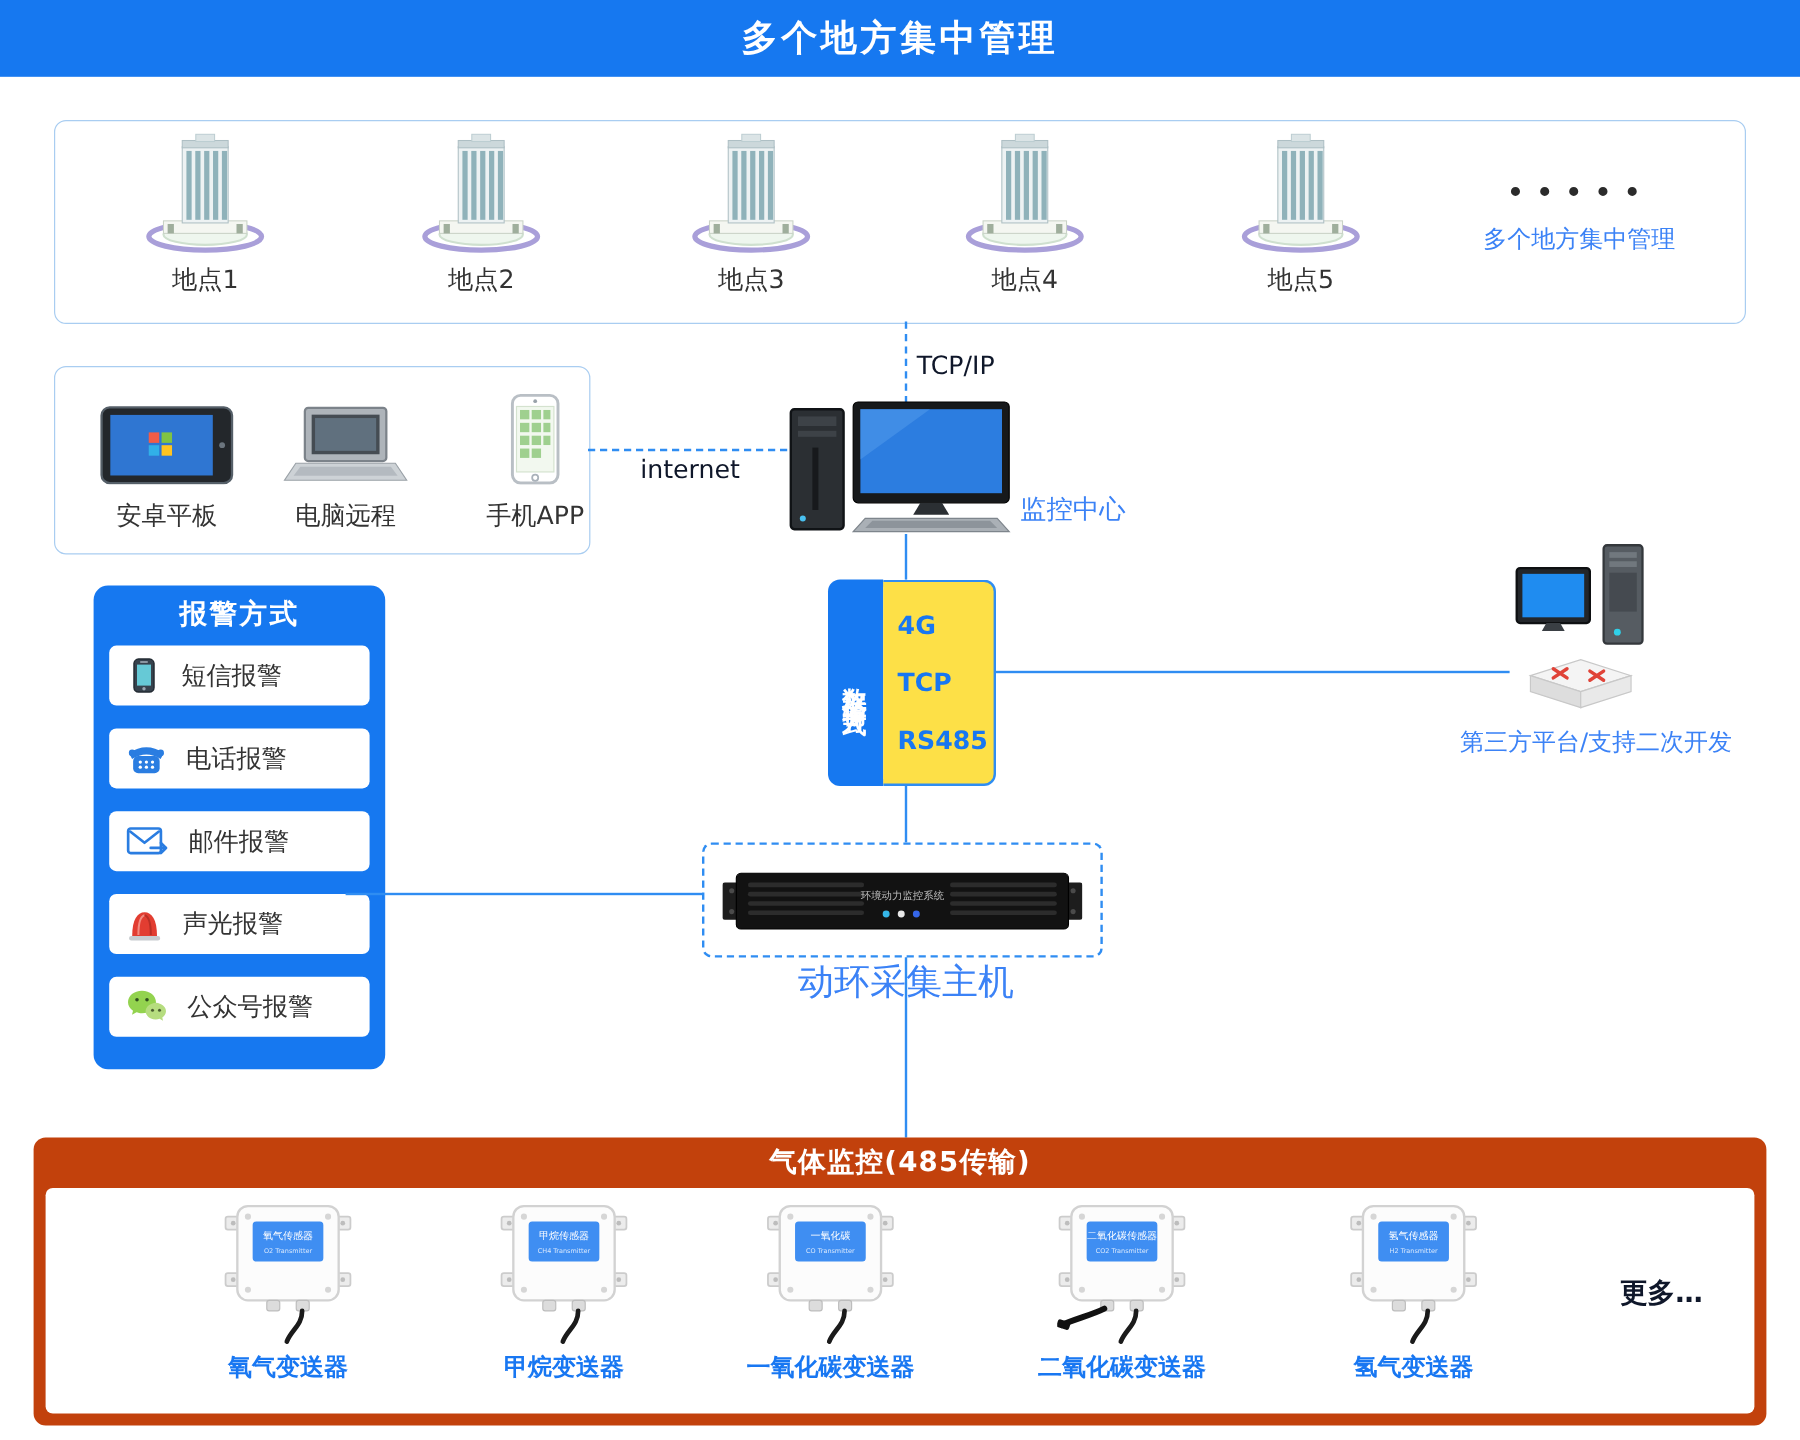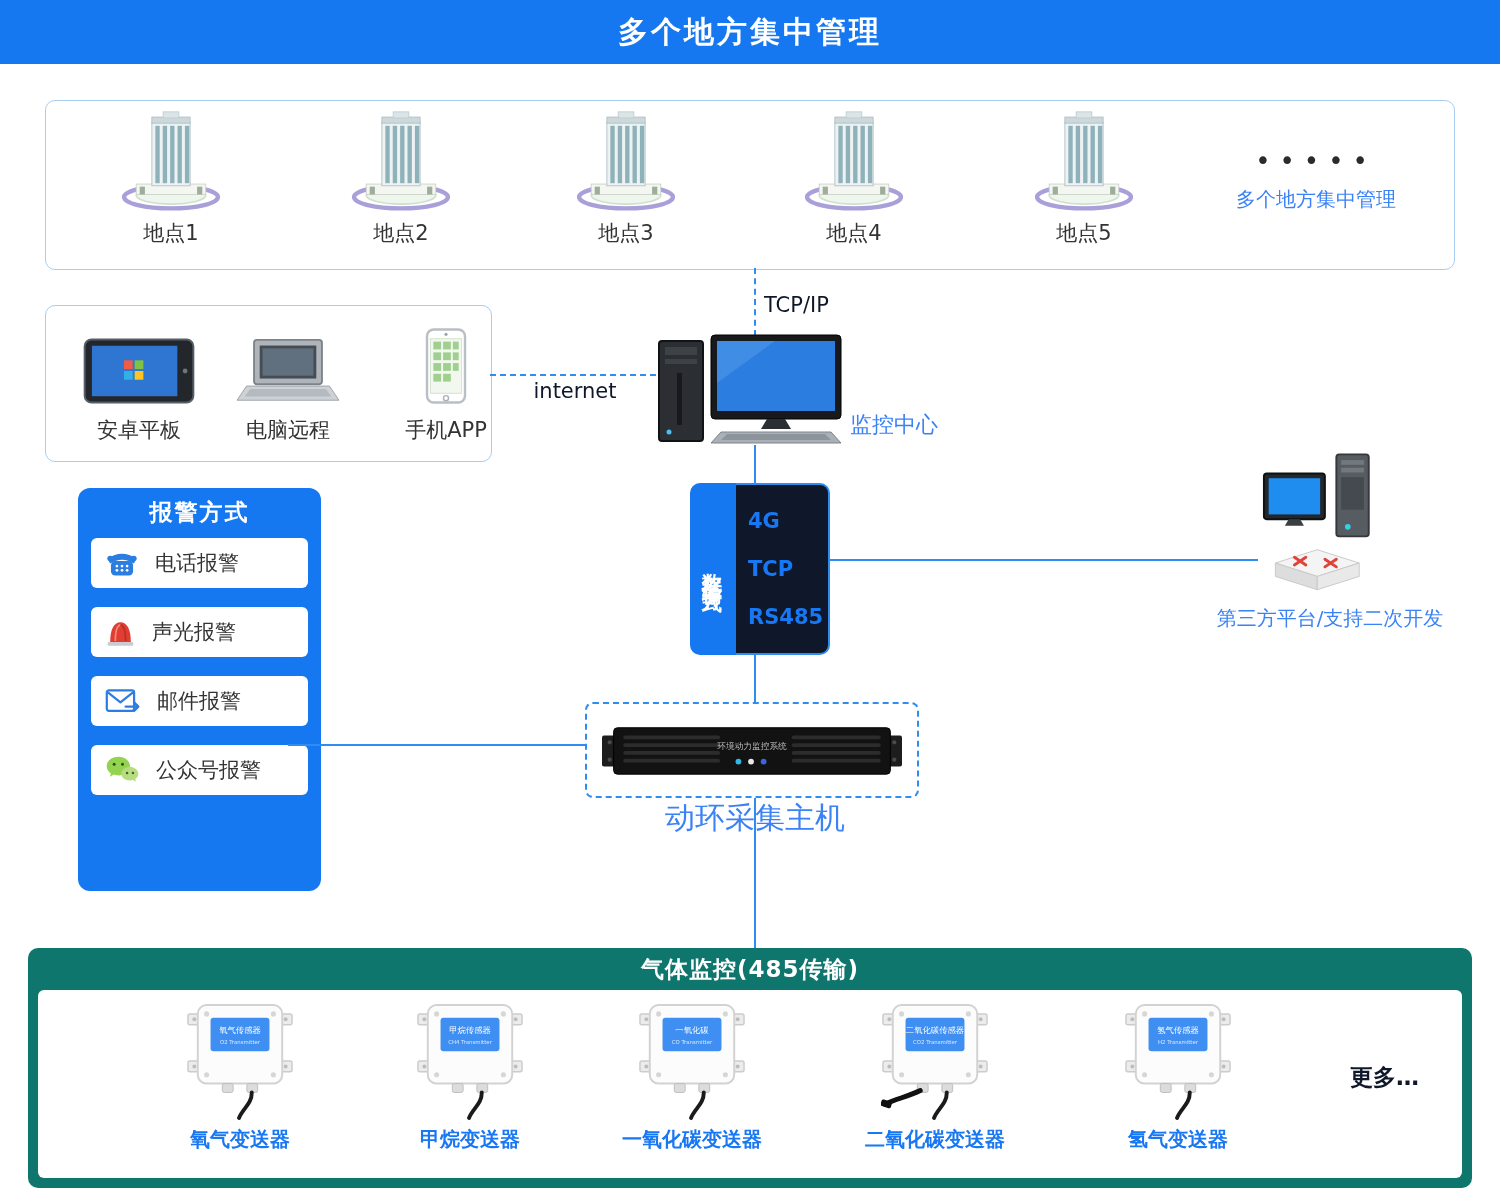--- a/index.html
+++ b/index.html
@@ -14,29 +14,29 @@
   .blue-txt{color:#0f172a;font-size:21px;}
   .dark-txt{color:#3b82f6;font-size:20px;}
   .center{text-align:center;}
   .site{position:absolute;width:170px;text-align:center;top:10px;}
   .site .lbl{margin-top:4px;font-size:21px;color:#333;}
   .client{position:absolute;text-align:center;}
   .client .lbl{margin-top:8px;font-size:21px;color:#333;}
   .trans{display:flex;width:140px;height:172px;}
   .trans-strip{width:46px;background:#1678f0;border-radius:10px 0 0 10px;display:flex;align-items:center;justify-content:center;}
   .vtext{writing-mode:vertical-lr;text-orientation:upright;color:#fff;font-size:20px;letter-spacing:4px;font-weight:600;}
-  .trans-body{flex:1;border:2px solid #2f8df2;border-left:none;border-radius:0 10px 10px 0;display:flex;flex-direction:column;justify-content:space-evenly;padding-left:12px;background:#0f172a;}
+  .trans-body{flex:1;border:2px solid #2f8df2;border-left:none;border-radius:0 10px 10px 0;display:flex;flex-direction:column;justify-content:space-evenly;padding-left:12px;background:#fde047;}
   .trans-body div{color:#1877f2;font-size:21px;font-weight:600;}
   .alarm-panel{width:243px;height:403px;background:#1678f0;border-radius:12px;}
   .alarm-title{height:48px;line-height:48px;text-align:center;color:#fff;font-size:23px;font-weight:600;letter-spacing:2px;}
   .alarm-rows{padding:2px 13px 0 13px;}
   .alarm-row{height:50px;background:#fff;border-radius:6px;margin-bottom:19px;display:flex;align-items:center;padding-left:14px;}
   .alarm-row .lbl{margin-left:16px;font-size:21px;color:#333;}
   .host-box{width:330px;height:92px;border:2px dashed #2f8df2;border-radius:8px;display:flex;align-items:center;justify-content:center;background:#fff;}
-  .gas-box{width:1444px;height:240px;background:#0f766e;border-radius:10px;}
+  .gas-box{width:1444px;height:240px;background:#c2410c;border-radius:10px;}
   .gas-title{height:42px;line-height:42px;text-align:center;color:#fff;font-size:23px;font-weight:600;letter-spacing:1px;}
   .gas-inner{position:absolute;left:10px;top:42px;width:1424px;height:188px;background:#fff;border-radius:6px;}
   .sensor{position:absolute;width:200px;text-align:center;}
   .sensor .lbl{margin-top:0px;font-size:20px;color:#1877f2;font-weight:600;}
   .dots{font-size:26px;letter-spacing:9px;color:#2b2b2b;}
 </style>
 </head>
 <body>
 
 <div class="canvas">
@@ -241,52 +241,61 @@
     <path d="M58 130 L102 116 L102 130 L58 144 Z" fill="#e9e9e9" stroke="#c8c8c8"></path>
     <path d="M34 110 L46 118 M46 110 L34 118" stroke="#e04338" stroke-width="3" stroke-linecap="round"></path>
     <path d="M66 112 L78 120 M78 112 L66 120" stroke="#e04338" stroke-width="3" stroke-linecap="round"></path>
   </svg>
   <div class="abs dark-txt center" style="left:1180px;top:605px;width:300px;">第三方平台/支持二次开发</div>
 
   <div class="abs alarm-panel" style="left:45px;top:488px;margin-left:33px;">
     <div class="alarm-title">报警方式</div>
     <div class="alarm-rows">
       <div class="alarm-row">
+        <svg viewBox="0 0 36 36" width="30" height="30">
+          <rect x="8" y="1.5" width="20" height="33" rx="4.5" fill="#37424d" stroke="#232b33" stroke-width="1.5"></rect>
+          <rect x="11" y="7" width="14" height="21" fill="#66c9d6"></rect>
+          <rect x="14" y="3.5" width="8" height="1.8" rx="0.9" fill="#8a95a0"></rect>
+          <circle cx="18" cy="31.2" r="1.7" fill="#9aa5b0"></circle>
+        </svg>
+        <span class="lbl">短信报警</span>
+      </div>
+      <div class="alarm-row">
         <svg viewBox="0 0 40 36" width="34" height="31">
           <path d="M3 12 Q20 1 37 12 L34 18 Q20 9 6 18 Z" fill="#2a7de1"></path>
           <circle cx="6" cy="12" r="3.2" fill="#2a7de1"></circle>
           <circle cx="34" cy="12" r="3.2" fill="#2a7de1"></circle>
           <rect x="7" y="15" width="26" height="17" rx="5" fill="#2a7de1"></rect>
           <g fill="#ffffff">
             <circle cx="14" cy="21" r="1.6"></circle>
               <circle cx="20" cy="21" r="1.6"></circle>
               <circle cx="26" cy="21" r="1.6"></circle>
             <circle cx="14" cy="26" r="1.6"></circle>
               <circle cx="20" cy="26" r="1.6"></circle>
               <circle cx="26" cy="26" r="1.6"></circle>
           </g>
         </svg>
         <span class="lbl">电话报警</span>
       </div>
       <div class="alarm-row">
+        <svg viewBox="0 0 42 34" width="36" height="29">
+          <rect x="2" y="4" width="32" height="24" rx="2.5" fill="#ffffff" stroke="#2a7de1" stroke-width="2.6"></rect>
+          <path d="M4 7 L18 18 L32 7" fill="none" stroke="#2a7de1" stroke-width="2.6" stroke-linecap="round" stroke-linejoin="round"></path>
+          <path d="M24 23 L39 23 M34 18 L39 23 L34 28" fill="none" stroke="#2a7de1" stroke-width="2.6" stroke-linecap="round" stroke-linejoin="round"></path>
+        </svg>
+        <span class="lbl">邮件报警</span>
+      </div>
+      <div class="alarm-row">
         <svg viewBox="0 0 36 36" width="31" height="31">
           <path d="M6 29 C6 13 11 6 18 6 C25 6 30 13 30 29 Z" fill="#e23d31"></path>
           <path d="M12 28 C12 16 14 10 18 9" stroke="#f28a80" stroke-width="2" fill="none"></path>
           <path d="M24 28 C24 16 22 10 18 9" stroke="#b92f26" stroke-width="2" fill="none"></path>
           <rect x="3" y="29" width="30" height="4.5" rx="2" fill="#c8ccd0"></rect>
         </svg>
         <span class="lbl">声光报警</span>
-      </div>
-      <div class="alarm-row">
-        <svg viewBox="0 0 42 34" width="36" height="29">
-          <rect x="2" y="4" width="32" height="24" rx="2.5" fill="#ffffff" stroke="#2a7de1" stroke-width="2.6"></rect>
-          <path d="M4 7 L18 18 L32 7" fill="none" stroke="#2a7de1" stroke-width="2.6" stroke-linecap="round" stroke-linejoin="round"></path>
-          <path d="M24 23 L39 23 M34 18 L39 23 L34 28" fill="none" stroke="#2a7de1" stroke-width="2.6" stroke-linecap="round" stroke-linejoin="round"></path>
-        </svg>
-        <span class="lbl">邮件报警</span>
       </div>
       <div class="alarm-row">
         <svg viewBox="0 0 42 36" width="35" height="30">
           <path d="M16 2 C8 2 2 7 2 13.5 C2 17 4 20 7 22 L6 26 L10.5 23.5 C12 24 14 24.5 16 24.5 C24 24.5 30 19.5 30 13.5 C30 7 24 2 16 2 Z" fill="#93d34f"></path>
           <circle cx="11" cy="11" r="1.8" fill="#2f4f1f"></circle>
           <circle cx="21" cy="11" r="1.8" fill="#2f4f1f"></circle>
           <path d="M30 14 C35.5 14.5 40 18 40 22.5 C40 25 38.5 27.3 36.3 28.8 L37 32 L33.6 30 C32.5 30.4 31 30.6 29.8 30.6 C24 30.6 19.6 27 19.6 22.5 C19.6 18.2 24 14.4 30 14 Z" fill="#b6dd7f"></path>
           <circle cx="26.5" cy="21.5" r="1.5" fill="#4a5f2f"></circle>
           <circle cx="33.5" cy="21.5" r="1.5" fill="#4a5f2f"></circle>
         </svg>

